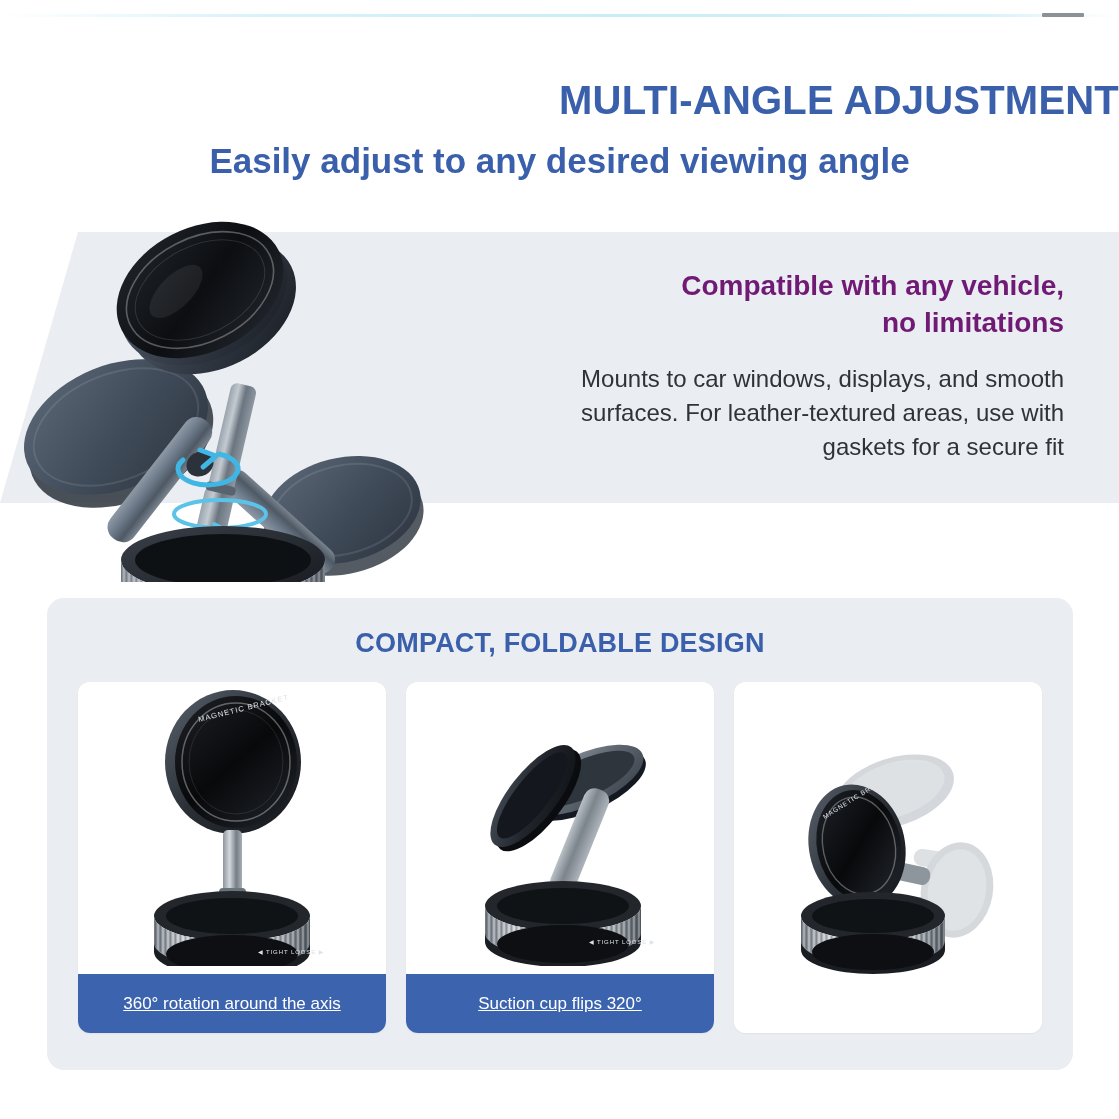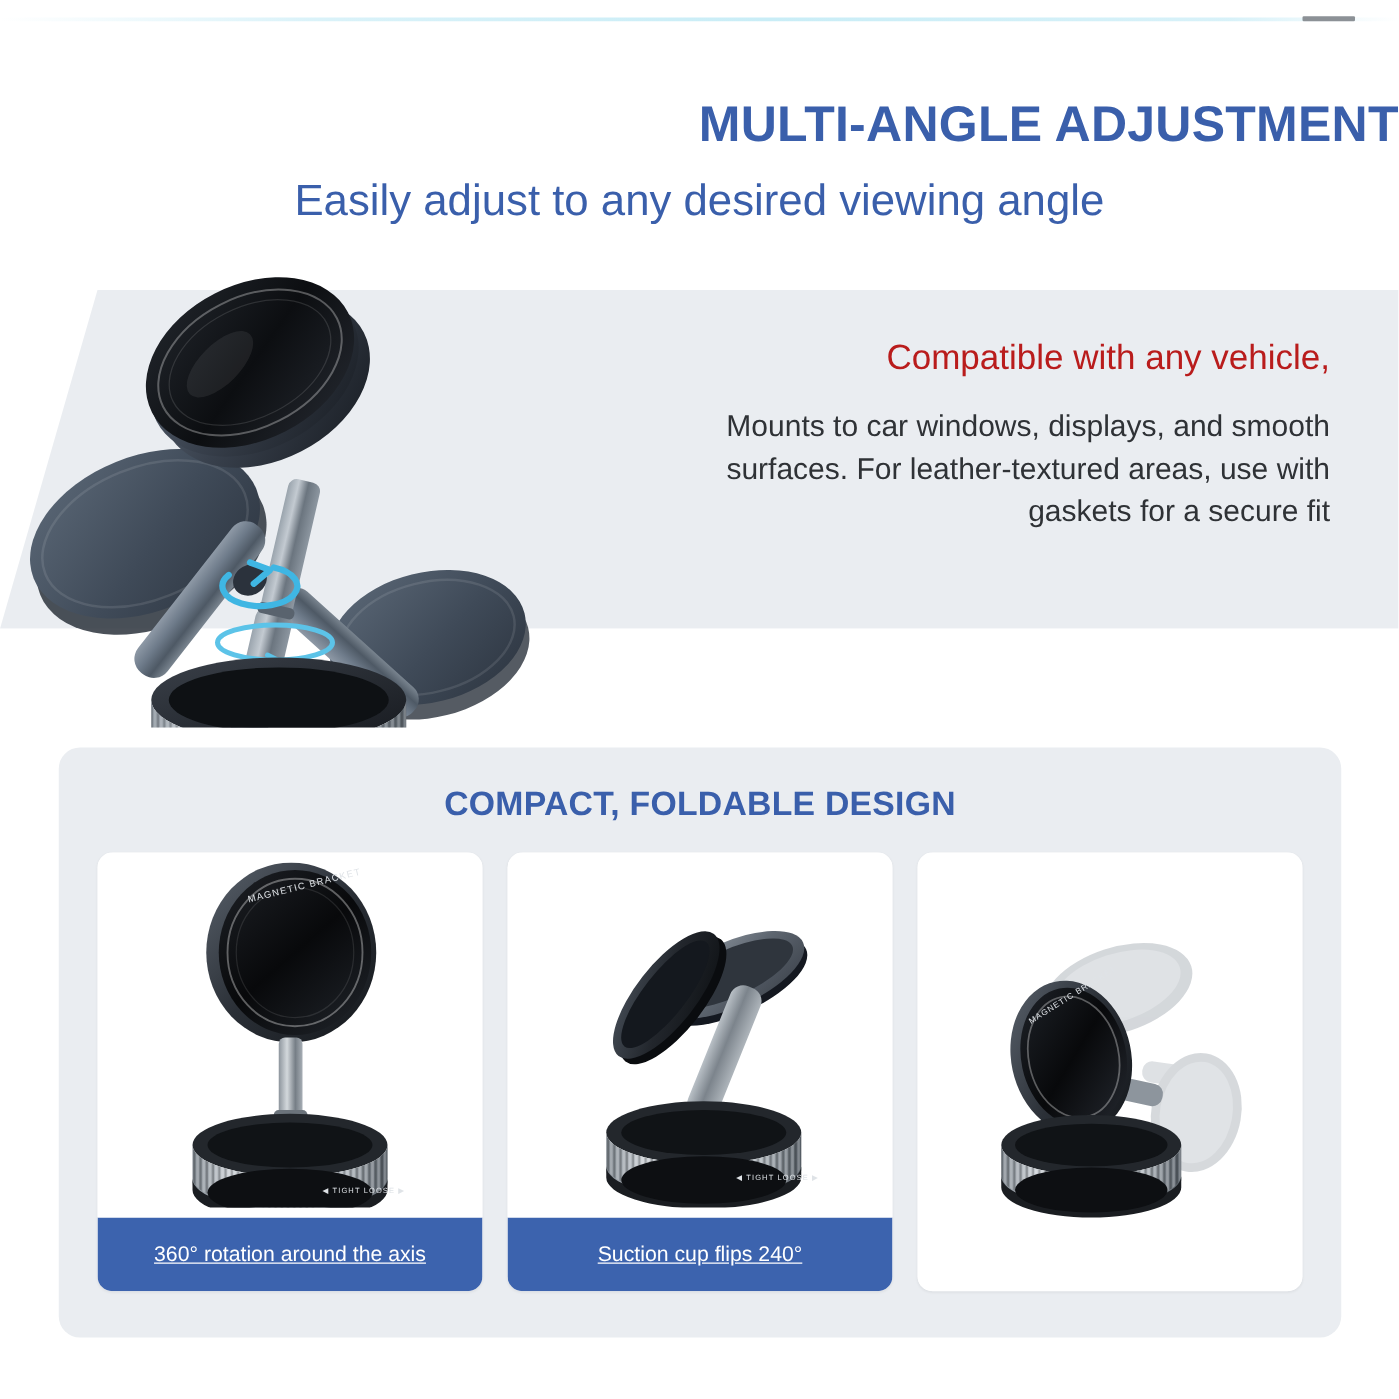--- a/index.html
+++ b/index.html
@@ -31,21 +31,21 @@
   .title{
     position:absolute;left:0;top:78px;width:1119px;
     text-align:right;
     font-size:40px;font-weight:bold;letter-spacing:.2px;
     color:#3a5fab;
     white-space:nowrap;
   }
   .subtitle{
     position:absolute;left:0;top:141px;width:1119px;
     text-align:center;
-    font-size:35px;font-weight:normal;
+    font-size:35px;font-weight:bold;
     color:#3a5fab;
     white-space:nowrap;
   }
 
   
   .hero-panel{
     position:absolute;left:0;top:232px;width:1119px;height:271px;
     background:#eaedf1;
     clip-path:polygon(78px 0, 1119px 0, 1119px 271px, 0 271px);
   }
@@ -53,21 +53,21 @@
     position:absolute;left:8px;top:192px;width:430px;height:390px;
   }
   .hero-img svg{display:block;width:430px;height:390px;}
 
   
   .hero-copy{
     position:absolute;right:55px;top:268px;width:520px;
     text-align:right;
   }
   .hero-head{
-    font-size:28px;font-weight:normal;color:#b91c1c;line-height:1.32;
+    font-size:28px;font-weight:bold;color:#701a75;line-height:1.32;
   }
   .hero-body{
     margin-top:20px;
     font-size:24px;color:#2f3236;line-height:1.42;
   }
 
   
   .foldable{
     position:absolute;left:47px;top:598px;width:1026px;height:472px;
     background:#eaedf1;border-radius:17px;
@@ -223,20 +223,21 @@
         <path d="M-102,36 a102,34 0 0 0 204,0 l0,12 a102,34 0 0 1 -204,0 z" fill="#1d2126"></path>
         <ellipse cx="0" cy="52" rx="86" ry="26" fill="#0f1216"></ellipse>
         <text x="44" y="52" font-family="Liberation Sans, sans-serif" font-size="8" fill="#e6e9ec" letter-spacing="1.2">◀ TIGHT LOOSE ▶</text>
       </g>
     </svg>
   </div>
 
   <div class="hero-copy">
     <div class="hero-head">
       <div>Compatible with any vehicle,</div>
+      <div>no limitations</div>
     </div>
     <div class="hero-body">Mounts to car windows, displays, and smooth surfaces. For leather-textured areas, use with gaskets for a secure fit</div>
   </div>
 
   <div class="foldable">
     <div class="foldable-title">COMPACT, FOLDABLE DESIGN</div>
 
     <div class="cards">
 
       <div class="card">
@@ -349,21 +350,21 @@
               <ellipse cx="0" cy="0" rx="78" ry="25" fill="#23272c"></ellipse>
               <ellipse cx="0" cy="0" rx="66" ry="18" fill="#101316"></ellipse>
               <path d="M-78,0 a78,25 0 0 0 156,0 l0,30 a78,25 0 0 1 -156,0 z" fill="url(#c2base)"></path>
               <path d="M-78,0 a78,25 0 0 0 156,0 l0,26 a78,25 0 0 1 -156,0 z" fill="url(#c2ribs)" opacity=".6"></path>
               <path d="M-78,27 a78,25 0 0 0 156,0 l0,9 a78,25 0 0 1 -156,0 z" fill="#1a1d21"></path>
               <ellipse cx="0" cy="38" rx="66" ry="19" fill="#0d0f12"></ellipse>
               <text x="26" y="38" font-family="Liberation Sans, sans-serif" font-size="6" fill="#dfe3e7" letter-spacing=".9">◀ TIGHT LOOSE ▶</text>
             </g>
           </svg>
         </div>
-        <div class="card-caption">Suction cup flips 240°</div>
+        <div class="card-caption">Suction cup flips 320°</div>
       </div>
 
       <div class="card">
         <div class="card-figure">
           <svg width="238" height="276" viewBox="0 0 238 276" xmlns="http://www.w3.org/2000/svg">
             <defs>
               <linearGradient id="c3face" x1="0.1" y1="0" x2="0.9" y2="1">
                 <stop offset="0" stop-color="#1d2127"></stop>
                   <stop offset="0.5" stop-color="#08090b"></stop>
                 <stop offset="1" stop-color="#23272e"></stop>

